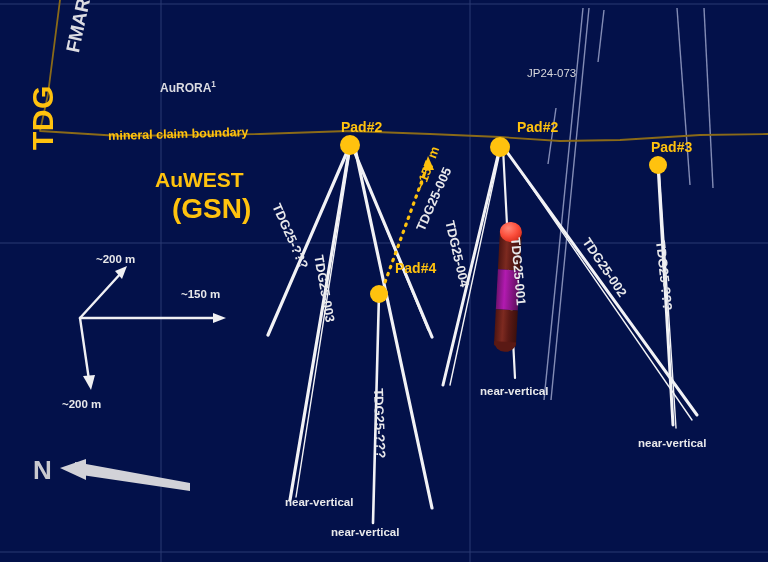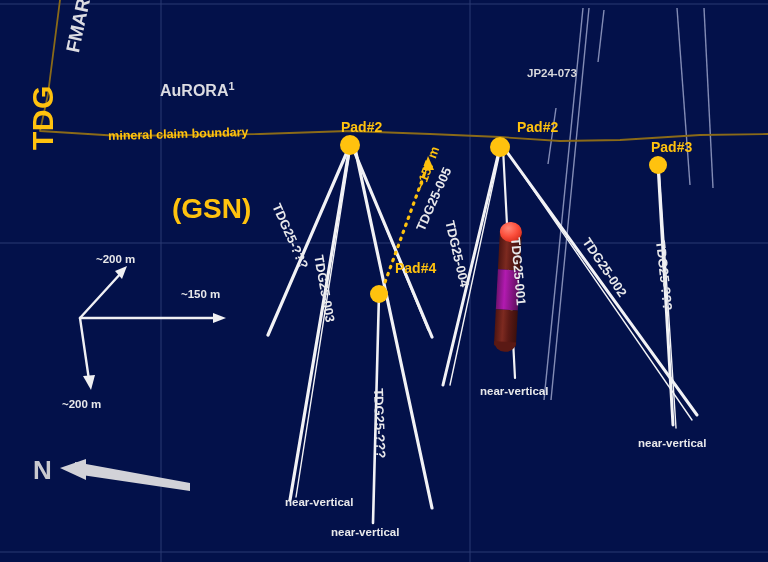--- a/index.html
+++ b/index.html
@@ -11,29 +11,29 @@
     background:#03114a;
     overflow:hidden;
   }
   #map svg.layer{position:absolute;left:0;top:0;width:768px;height:562px;overflow:visible;}
   .lbl{position:absolute;white-space:nowrap;pointer-events:none;}
   .gold{color:#ffc20e;font-weight:bold;}
   .white{color:#e8e8ea;font-weight:bold;}
   .tdgbig{font-size:30px;letter-spacing:.5px;}
   .auwest{font-size:21px;}
   .gsn{font-size:28px;}
-  .aurora{font-size:16px;color:#dcdce2;font-weight:bold;}
+  .aurora{font-size:12px;color:#dcdce2;font-weight:bold;}
   .fmar{font-size:19px;color:#dcdce2;font-weight:bold;}
   .claimtxt{font-size:12.5px;}
   .padtxt{font-size:14px;padding-left:40px;}
   .holetxt{font-size:13px;}
   .nv{font-size:11.5px;}
   .scaletxt{font-size:11.5px;}
   .dist{font-size:13px;}
-  .jp{font-size:11.5px;color:#d8d8dc;font-weight:bold;}
+  .jp{font-size:11.5px;color:#d8d8dc;font-weight:normal;}
   .ntxt{font-size:26px;color:#c9c9cf;font-weight:bold;}
   .sup{font-size:.68em;vertical-align:super;}
 </style>
 </head>
 <body>
 
 <div id="map">
 
   <svg class="layer">
     <g stroke="#2a3a72" stroke-width="1" fill="none">
@@ -147,20 +147,23 @@
   </div>
 
   <div class="lbl fmar" style="left:62px;top:50px;transform:rotate(-78deg);transform-origin:left top;">
     <span>FMAR</span>
   </div>
 
   <div class="lbl aurora" style="left:160px;top:80px;">
     <span>AuRORA</span><span class="sup">1</span>
   </div>
 
+  <div class="lbl gold auwest" style="left:155px;top:168px;">
+    <span>AuWEST</span>
+  </div>
   <div class="lbl gold gsn" style="left:172px;top:193px;">
     <span>(GSN)</span>
   </div>
 
   <div class="lbl gold claimtxt" style="left:108px;top:129px;transform:rotate(-1.6deg);transform-origin:left top;">
     <span>mineral claim boundary</span>
   </div>
 
   <div class="lbl gold padtxt" style="left:301px;top:119px;">
     <span>Pad#2</span>

